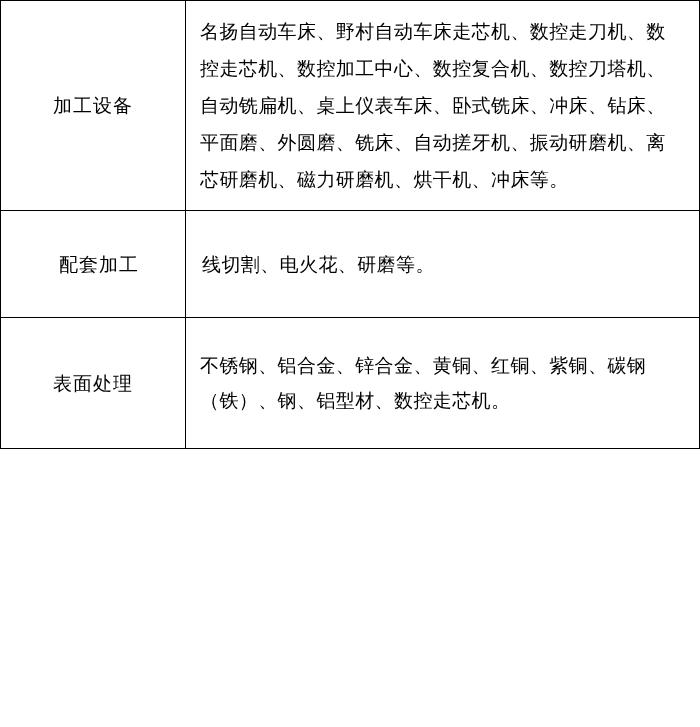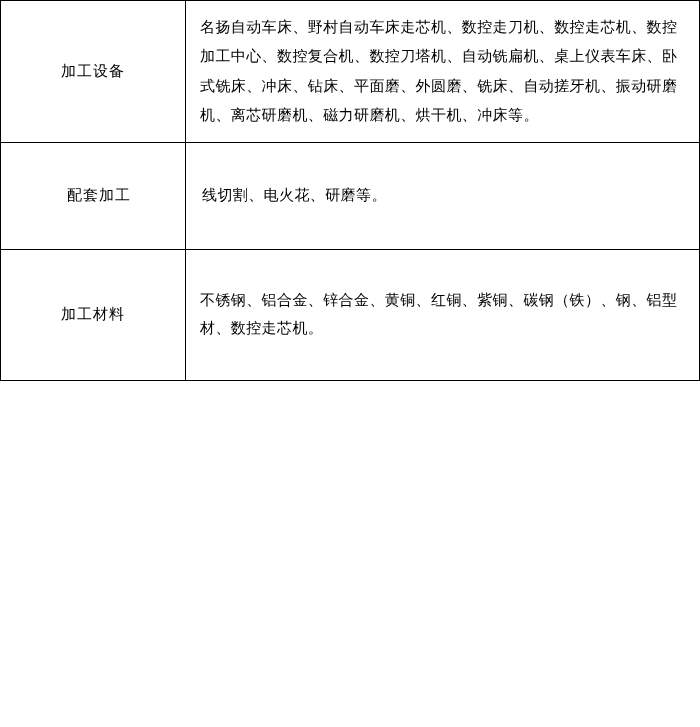--- a/index.html
+++ b/index.html
@@ -21,21 +21,21 @@
     box-sizing: border-box;
   }
   table.spec-table {
     width: 700px;
     border-collapse: collapse;
     table-layout: fixed;
   }
   table.spec-table td {
     border: 1px solid #000000;
     vertical-align: middle;
-    font-size: 15px;
+    font-size: 19px;
     line-height: 1.86;
   }
   td.label-cell {
     width: 176px;
     text-align: center;
     padding: 6px 4px;
     letter-spacing: 1px;
     border-radius: 27px;
   }
   td.value-cell {
@@ -65,20 +65,20 @@
           <span class="value-text">名扬自动车床、野村自动车床走芯机、数控走刀机、数控走芯机、数控加工中心、数控复合机、数控刀塔机、自动铣扁机、桌上仪表车床、卧式铣床、冲床、钻床、平面磨、外圆磨、铣床、自动搓牙机、振动研磨机、离芯研磨机、磁力研磨机、烘干机、冲床等。</span>
         </td>
       </tr>
       <tr class="row-support">
         <td class="label-cell">配套加工</td>
         <td class="value-cell">
           <span class="value-text">线切割、电火花、研磨等。</span>
         </td>
       </tr>
       <tr class="row-material">
-        <td class="label-cell">加工材料</td>
+        <td class="label-cell">表面处理</td>
         <td class="value-cell">
           <span class="value-text">不锈钢、铝合金、锌合金、黄铜、红铜、紫铜、碳钢（铁）、钢、铝型材、数控走芯机。</span>
         </td>
       </tr>
     </tbody>
   </table>
 </div>
 
 </body></html>

